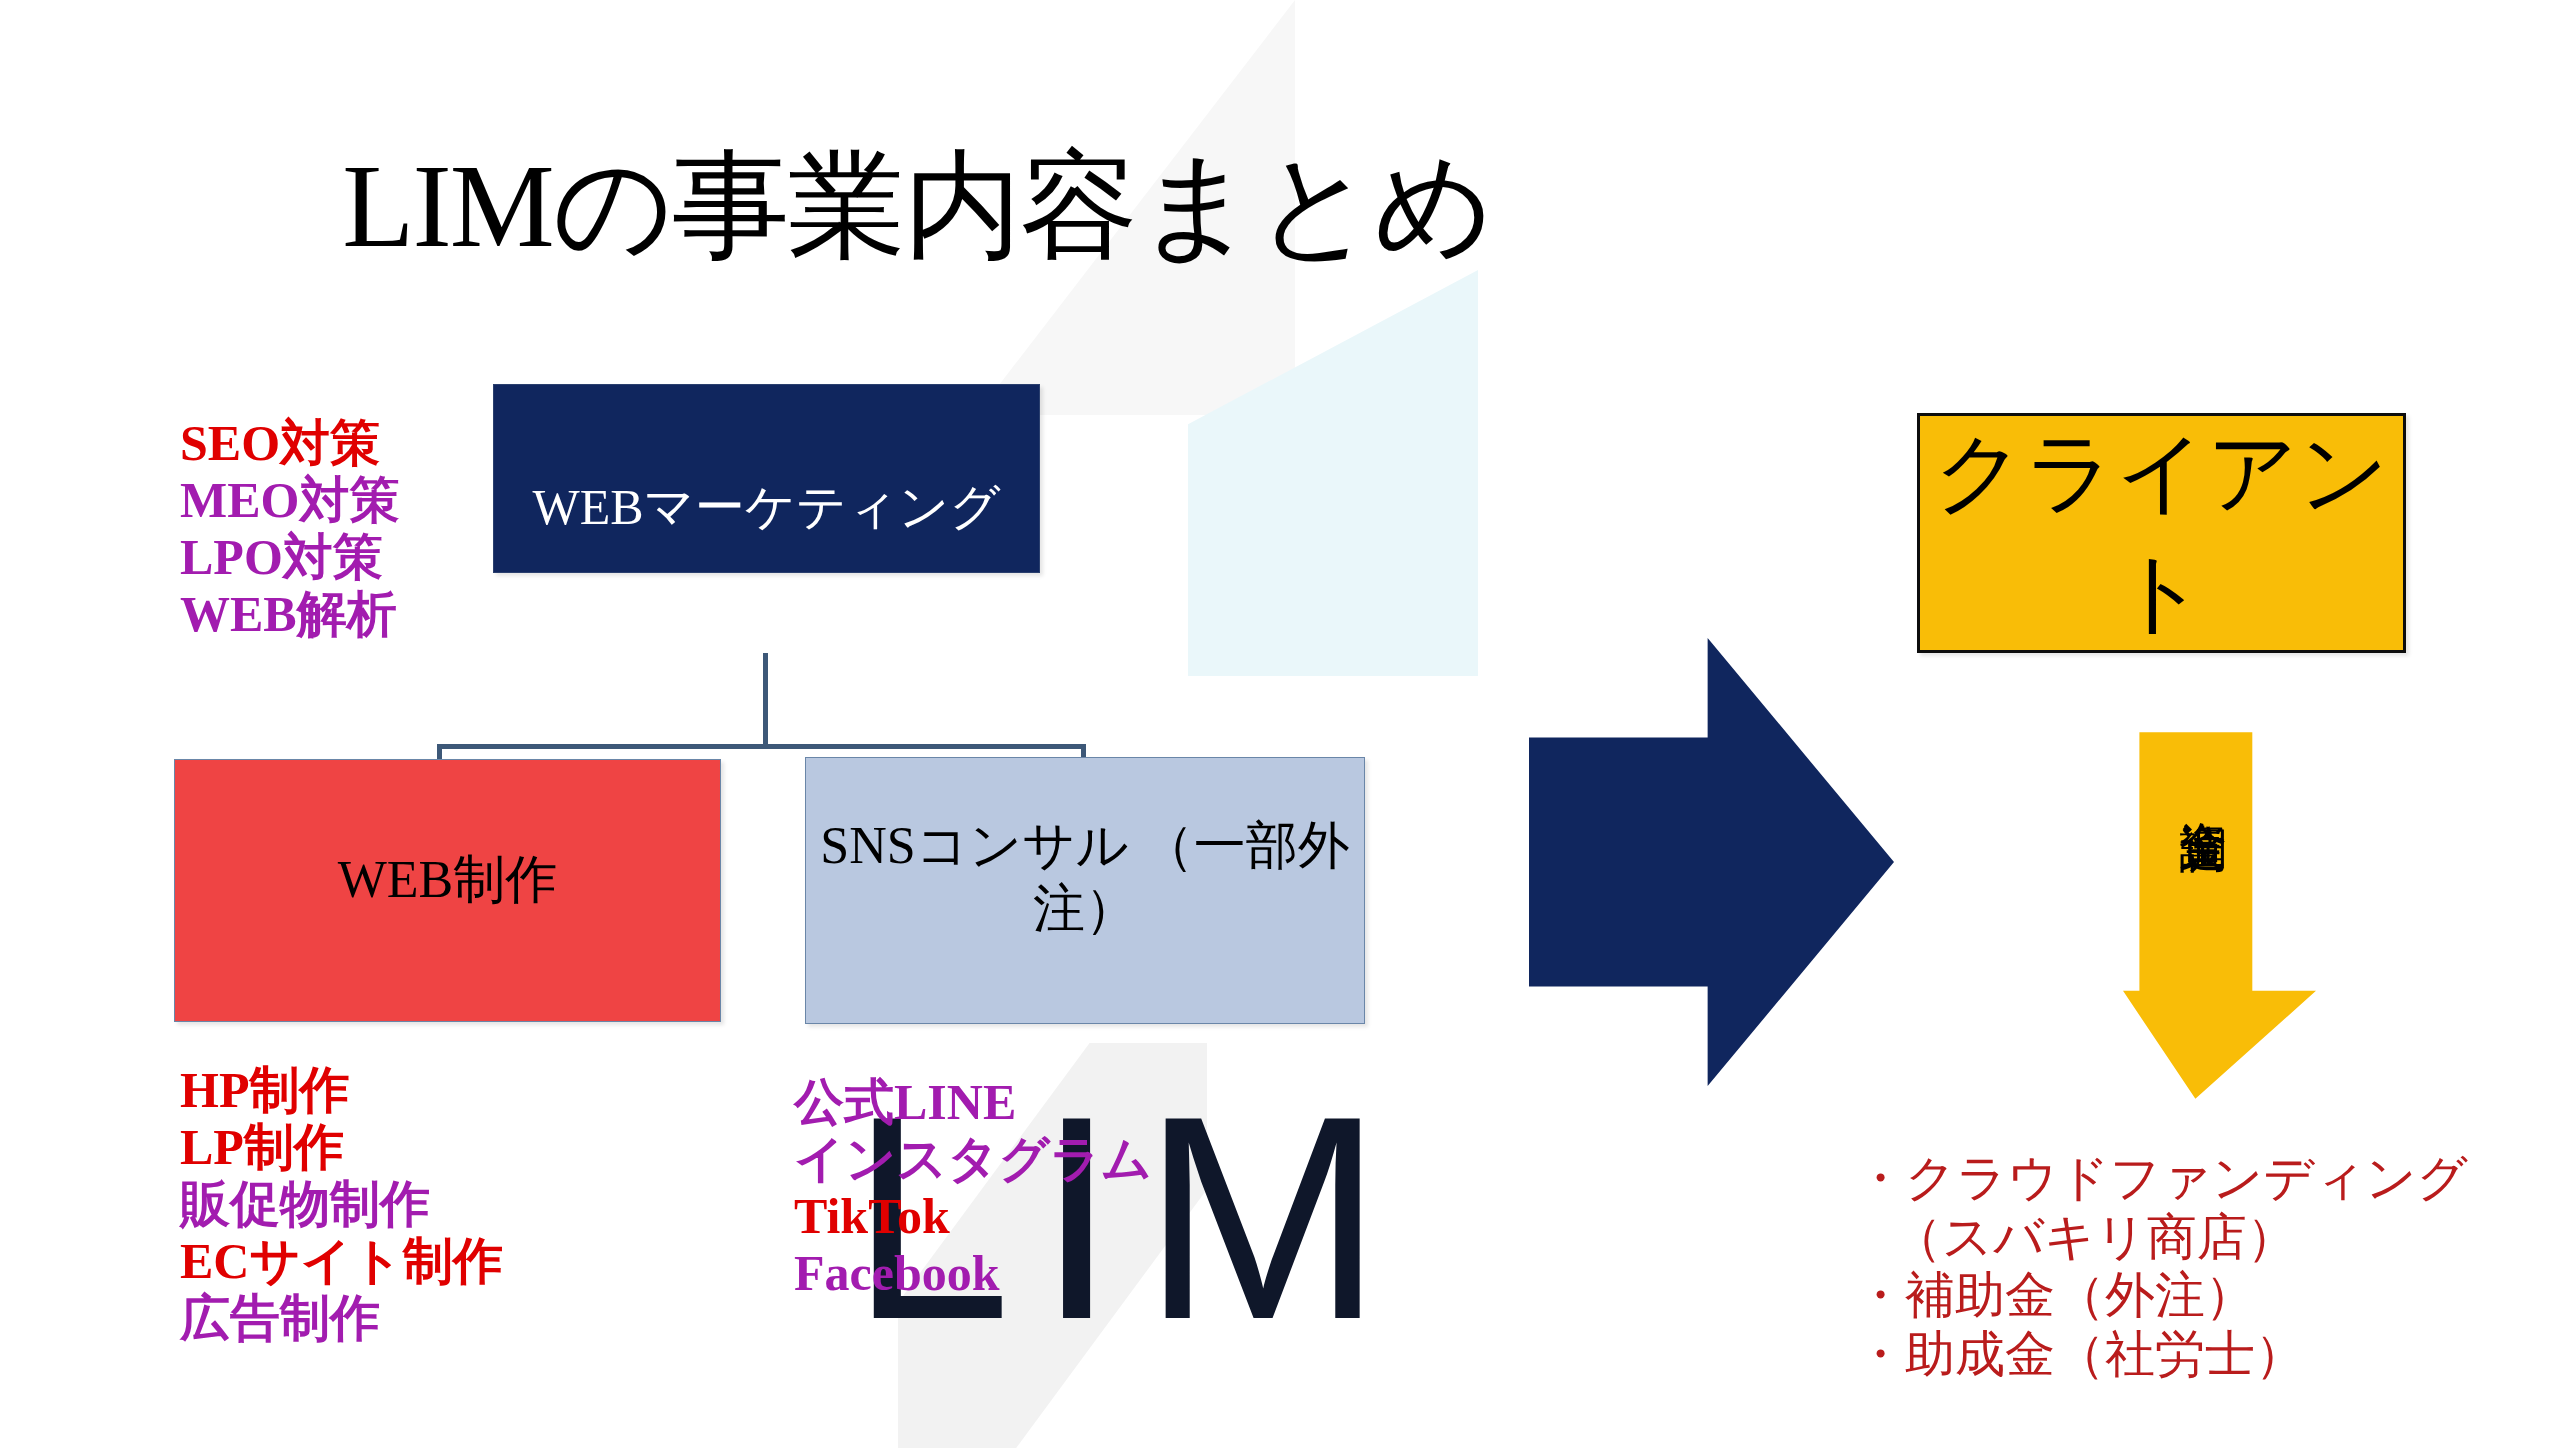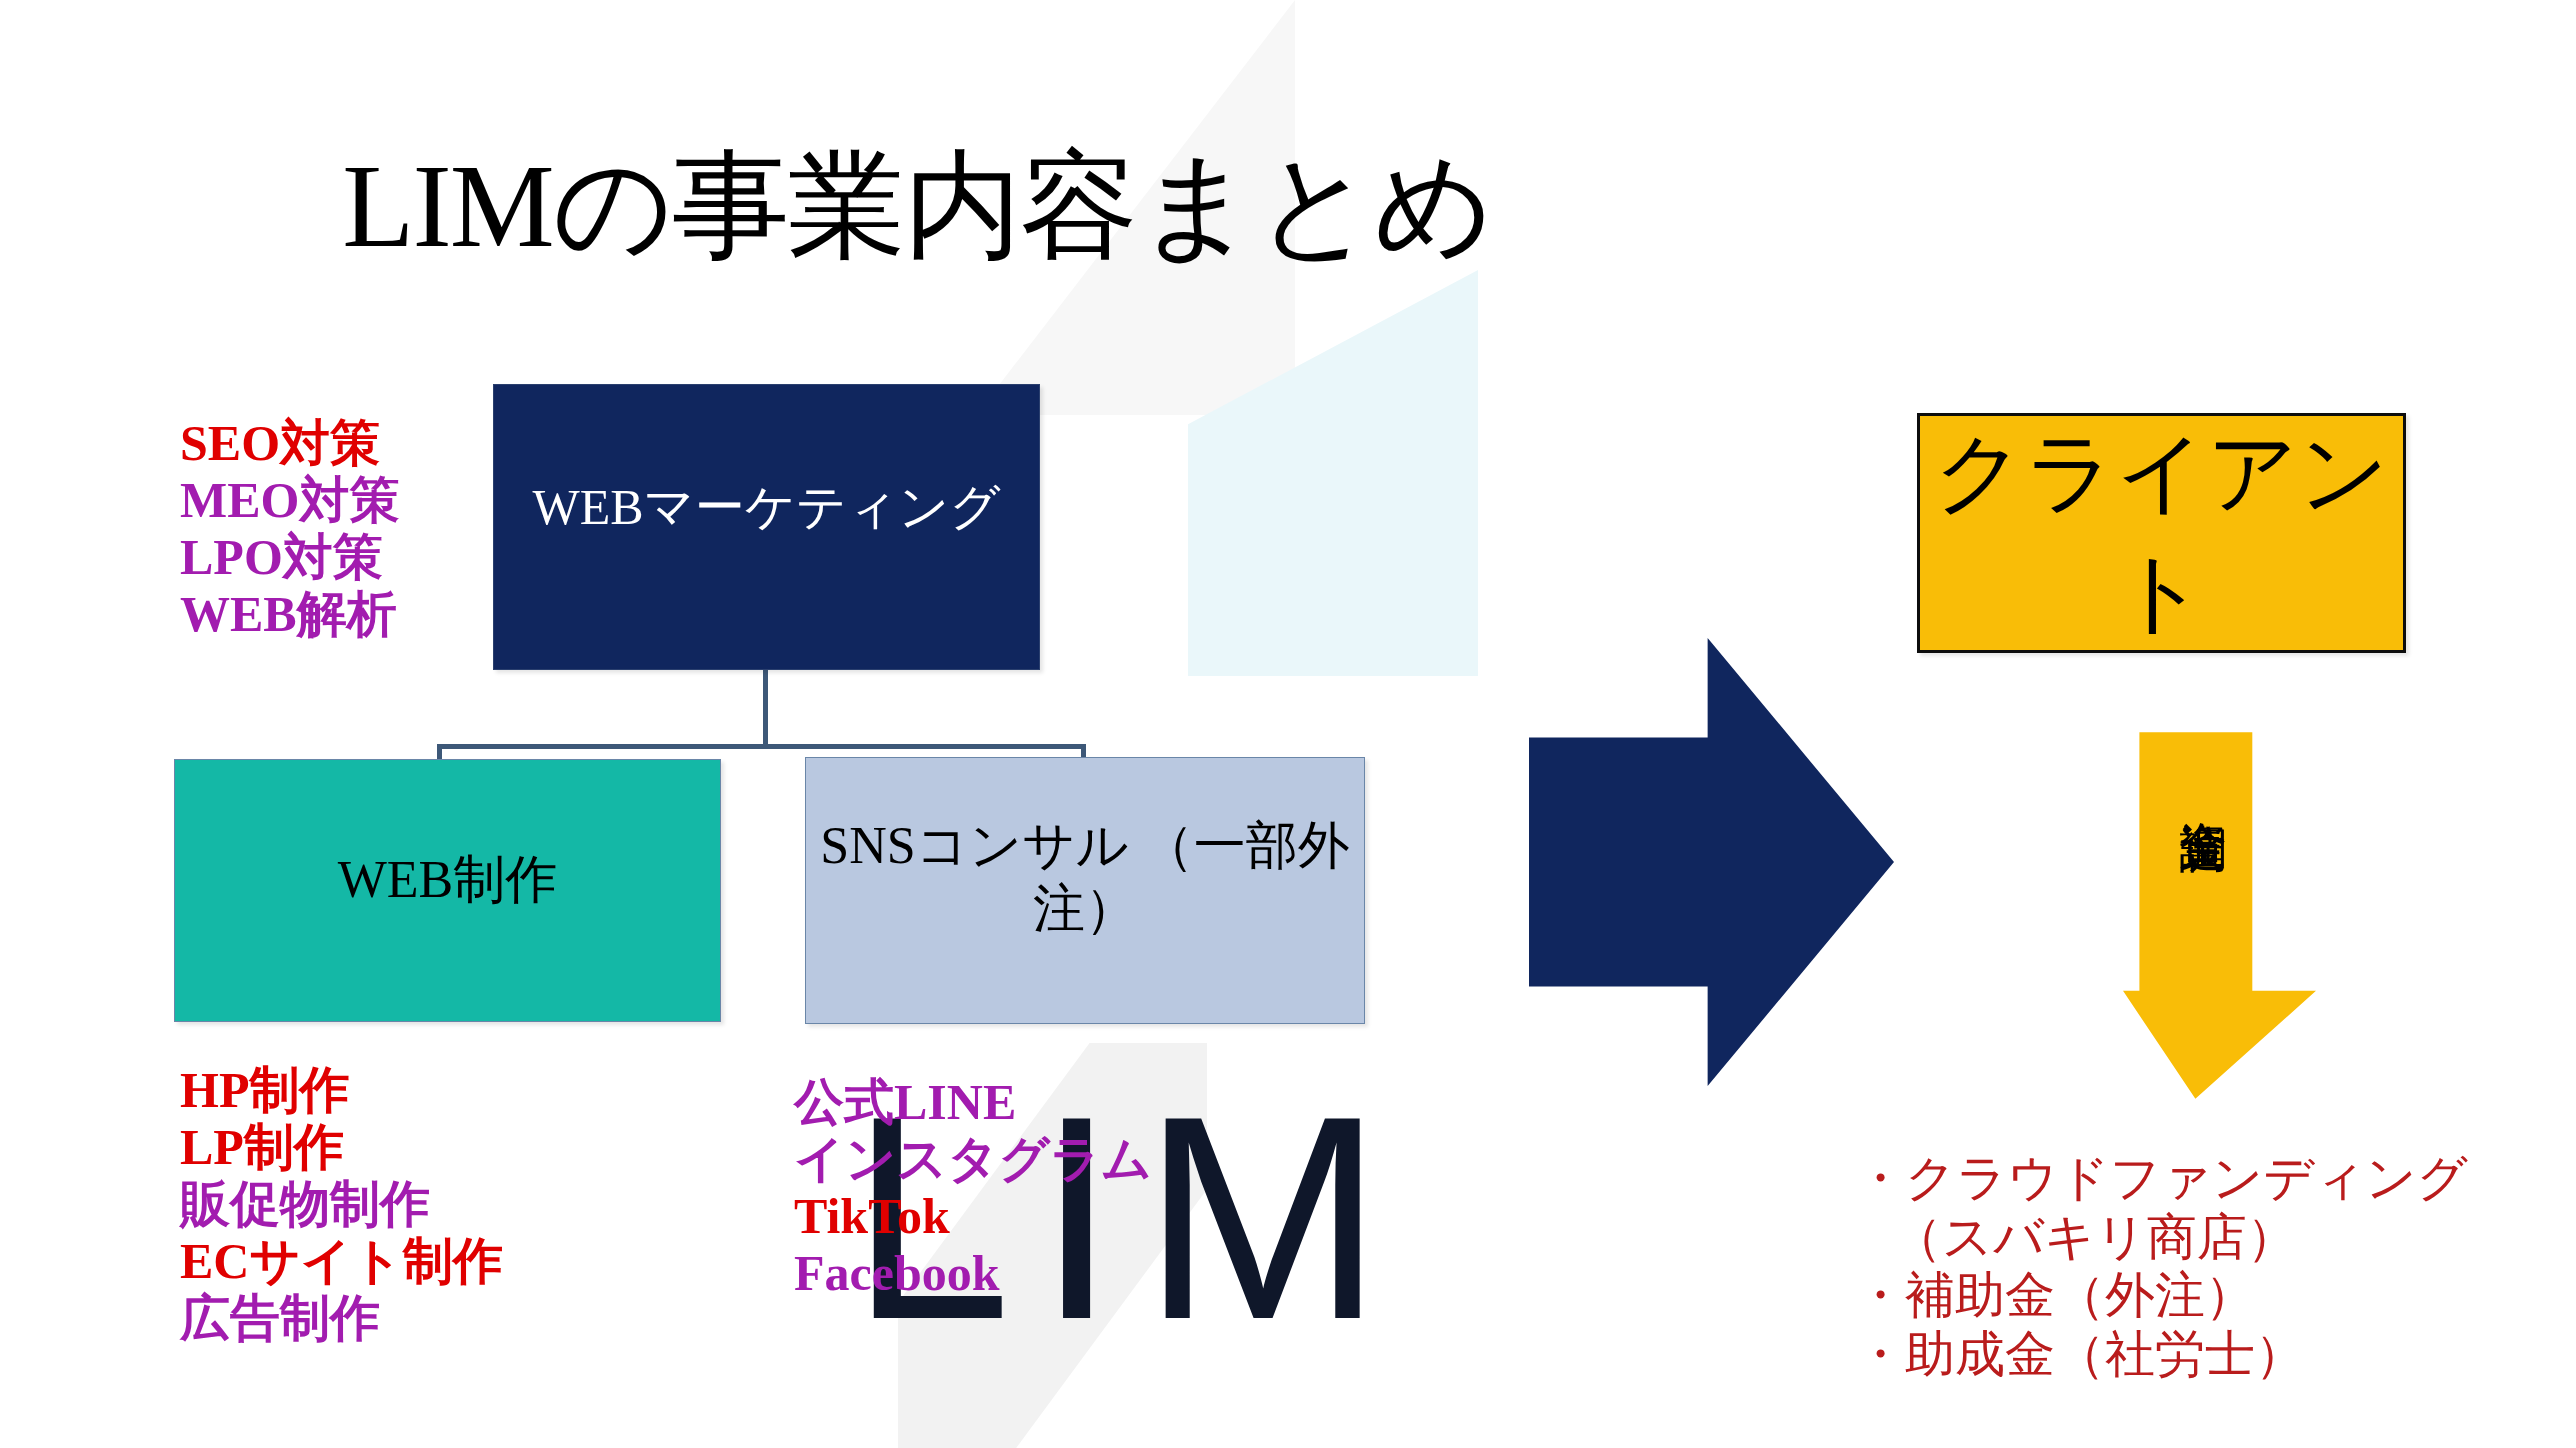--- a/index.html
+++ b/index.html
@@ -68,33 +68,33 @@
   .box {
     position: absolute;
     display: flex;
     align-items: center;
     justify-content: center;
     text-align: center;
     box-sizing: border-box;
   }
   #box-webmarketing {
     left: 493px; top: 384px;
-    width: 547px; height: 286px;
+    width: 547px; height: 189px;
     background: #10265e;
     border: 1px solid #2a3f6e;
     color: #ffffff;
     font-size: 50px;
     align-items: flex-start;
     padding-top: 89px;
     box-shadow: 2.9px 2.9px 3.9px rgba(0,0,0,0.10);
   }
   #box-webseisaku {
     left: 174px; top: 759px;
     width: 547px; height: 263px;
-    background: #14b8a6;
+    background: #ef4444;
     border: 1px solid #6a86a8;
     color: #000000;
     font-size: 52px;
     align-items: flex-start;
     padding-top: 85px;
     box-shadow: 2.9px 2.9px 3.9px rgba(0,0,0,0.10);
   }
   #box-snsconsul {
     left: 805px; top: 757px;
     width: 560px; height: 267px;

